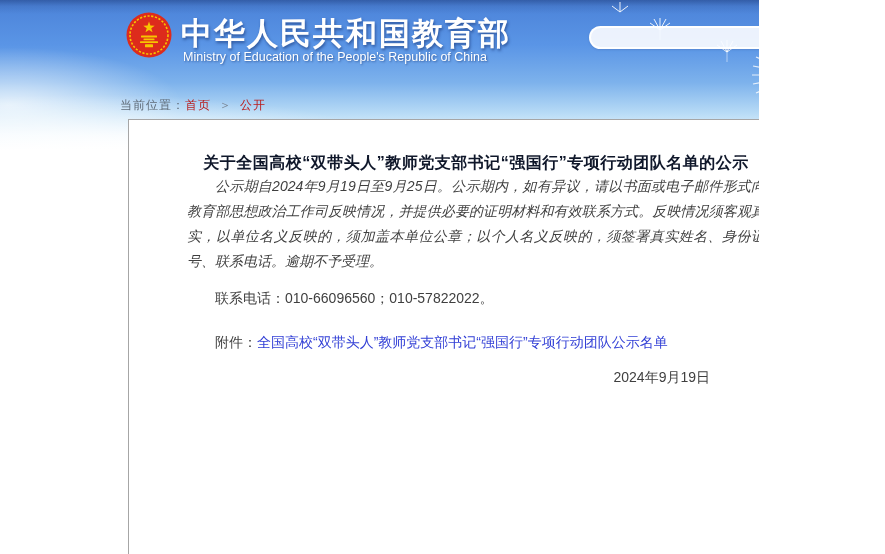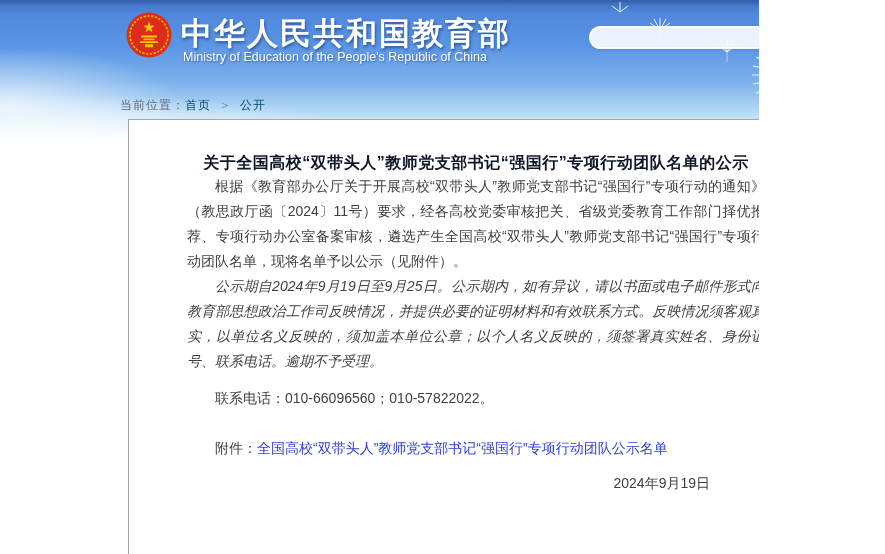--- a/index.html
+++ b/index.html
@@ -31,35 +31,35 @@
     background:rgba(248,251,255,.92); border:2px solid rgba(255,255,255,.95);
     border-radius:12px; display:flex; align-items:center; box-shadow:0 1px 2px rgba(60,90,160,.25); }
   .search input { flex:1; height:100%; border:none; outline:none; background:transparent;
     padding:0 4px 0 12px; font-size:12px; color:#335; }
   .search button { border:none; background:transparent; width:26px; height:100%;
     display:flex; align-items:center; justify-content:center; cursor:pointer; padding:0 6px 0 0; }
 
   
   .breadcrumb { position:absolute; left:120px; top:97px; font-size:12px; color:#5f6b78;
     letter-spacing:1px; }
-  .breadcrumb a { color:#0c4a6e; text-decoration:none; cursor:pointer; }
+  .breadcrumb a { color:#b91c1c; text-decoration:none; cursor:pointer; }
   .breadcrumb .sep { margin:0 8px; color:#7a8694; }
 
   
   .panel { position:absolute; left:128px; top:119px; width:654px; height:560px;
     background:#ffffff; border:1px solid #a6a6a6; padding:32px 16px 0 58px; }
   .doc-title { text-align:center; font-size:16px; font-weight:bold; color:#0f172a;
     letter-spacing:.5px; line-height:22px; }
   .doc-body { font-size:14px; color:#3f3f3f; line-height:25px; text-align:justify; }
   .doc-body p.para { text-indent:2em; margin-top:0; }
   .para-1 { margin-top:24px; }
   .para-2 { margin-top:9px;font-style:italic; }
   .line-phone { margin-top:12px; text-indent:2em; }
   .line-email { margin-top:15px; text-indent:2em; }
-  .line-attachment { margin-top:25px; text-indent:2em; }
+  .line-attachment { margin-top:19px; text-indent:2em; }
   .attachment-link { color:#3340d6; text-decoration:none; cursor:pointer; }
   .sig-line { margin-top:21px; text-align:right; padding-right:43px; }
   .date-line { margin-top:10px; text-align:right; padding-right:55px; }
 </style>
 </head>
 <body>
 
 <div class="stage">
 
   <div class="sky"></div>
@@ -161,21 +161,20 @@
   </div>
 
   <div class="breadcrumb">
     <span>当前位置：</span><a>首页</a><span class="sep">＞</span><a>公开</a>
   </div>
 
   <div class="panel">
     <div class="doc-title">关于全国高校“双带头人”教师党支部书记“强国行”专项行动团队名单的公示</div>
 
     <div class="doc-body">
-      <p class="para para-1">根据《教育部办公厅关于开展高校“双带头人”教师党支部书记“强国行”专项行动的通知》（教思政厅函〔2024〕11号）要求，经各高校党委审核把关、省级党委教育工作部门择优推荐、专项行动办公室备案审核，遴选产生全国高校“双带头人”教师党支部书记“强国行”专项行动团队名单，现将名单予以公示（见附件）。</p>
       <p class="para para-2">公示期自2024年9月19日至9月25日。公示期内，如有异议，请以书面或电子邮件形式向教育部思想政治工作司反映情况，并提供必要的证明材料和有效联系方式。反映情况须客观真实，以单位名义反映的，须加盖本单位公章；以个人名义反映的，须签署真实姓名、身份证号、联系电话。逾期不予受理。</p>
 
       <div class="line-phone">联系电话：010-66096560；010-57822022。</div>
 
       <div class="line-attachment">
         <span>附件：</span><a class="attachment-link">全国高校“双带头人”教师党支部书记“强国行”专项行动团队公示名单</a>
       </div>
 
       <div class="date-line">2024年9月19日</div>
     </div>

